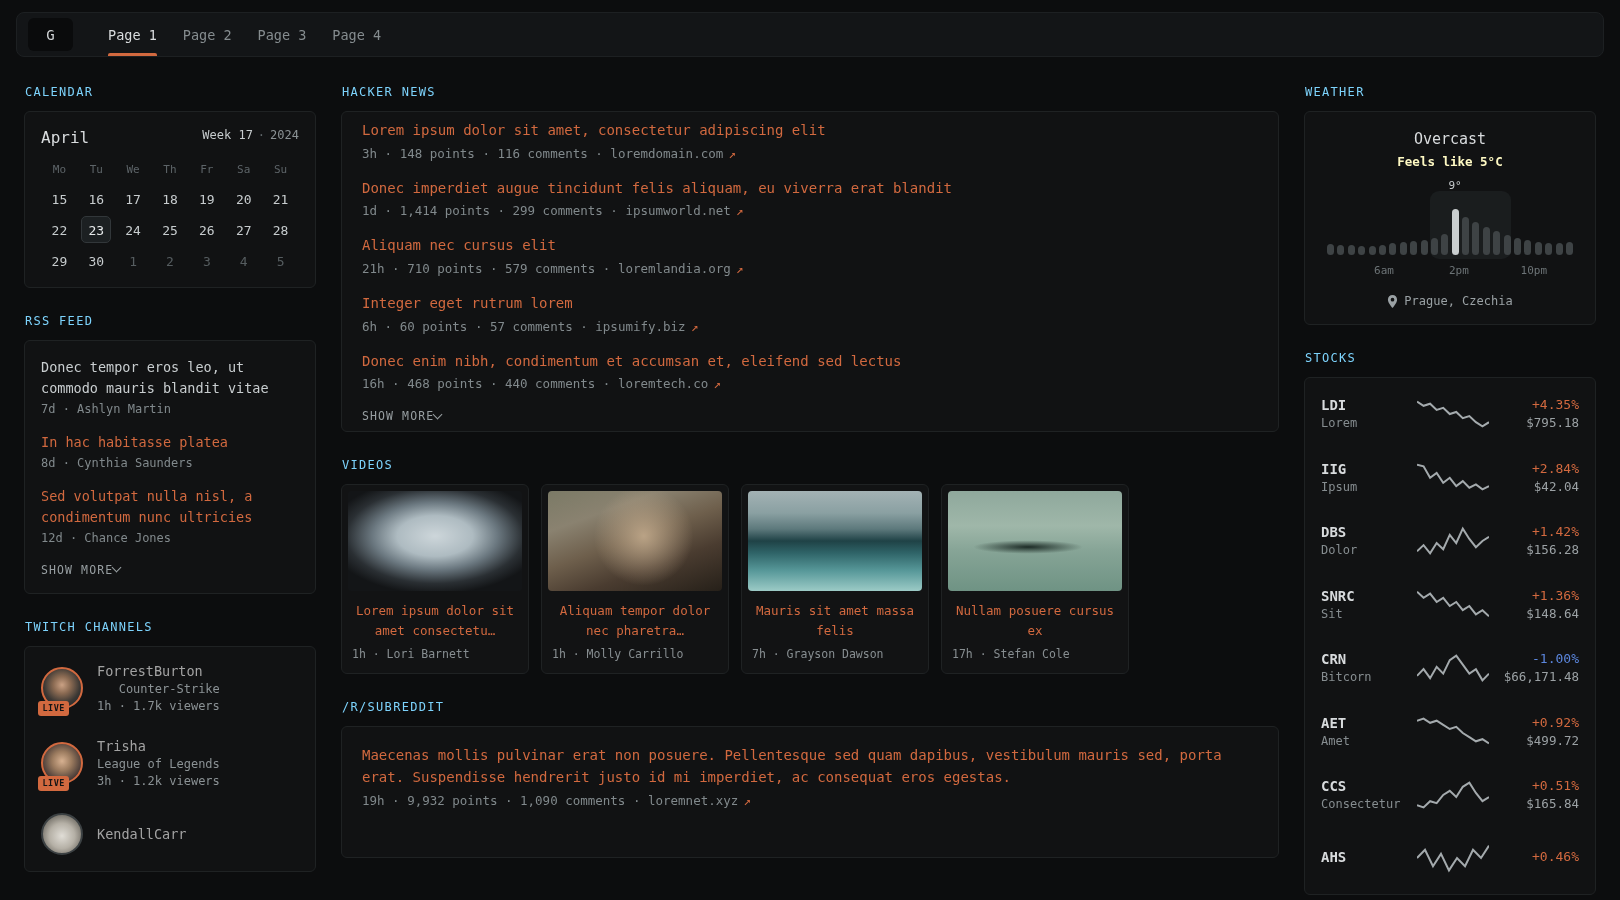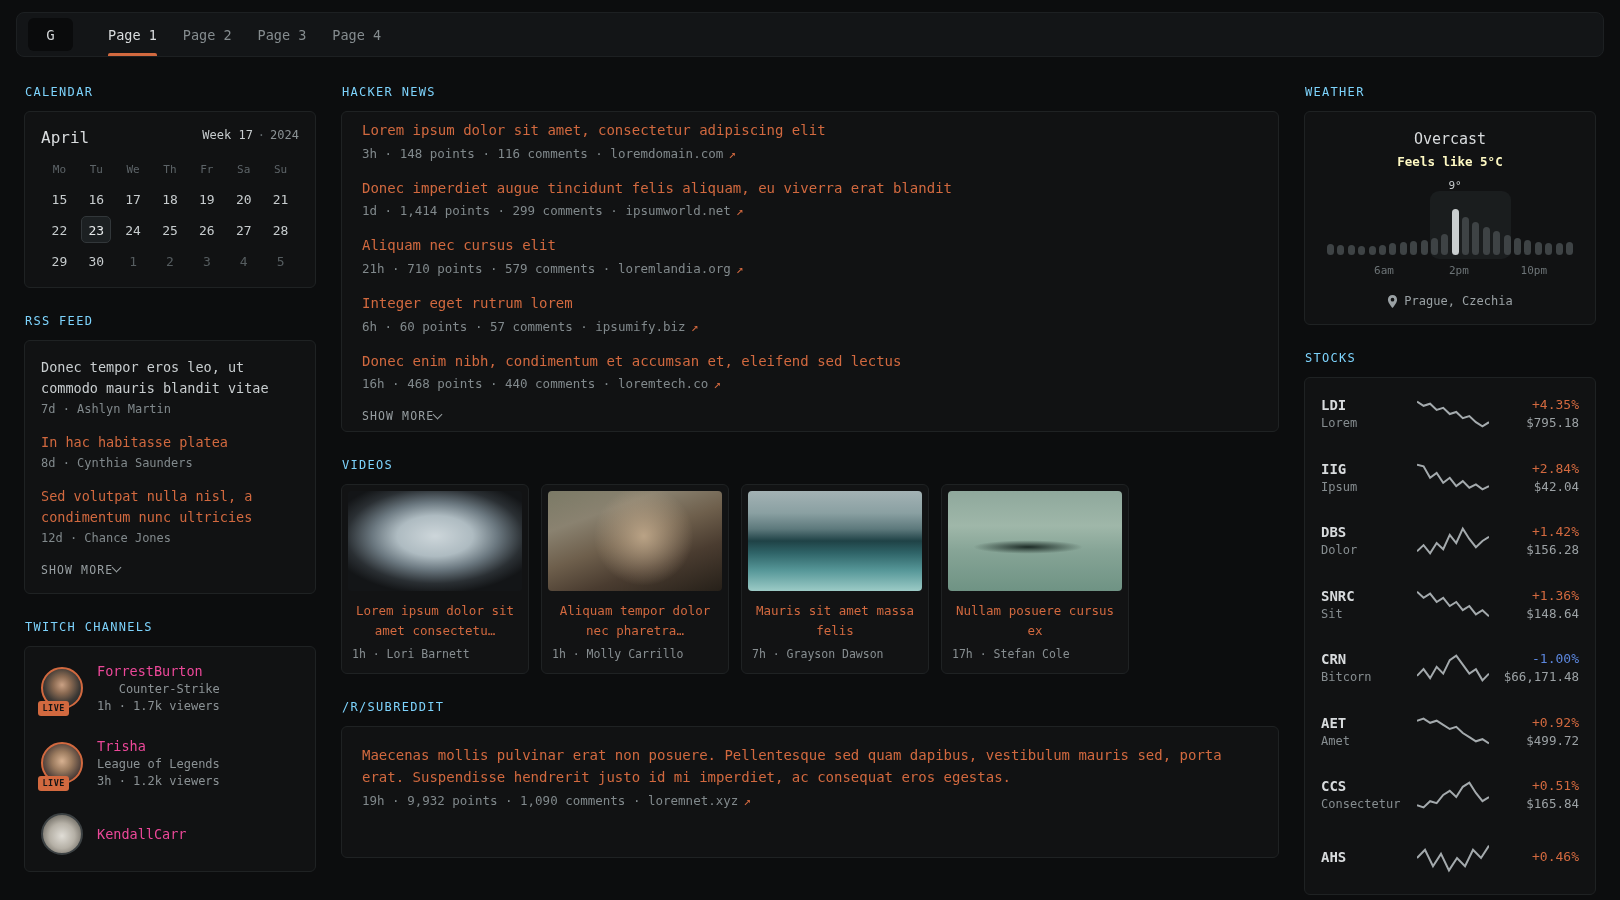--- a/index.html
+++ b/index.html
@@ -86,21 +86,21 @@
   .avatar.offline { border-color: #3c4143; }
   .avatar.a1 { background: radial-gradient(circle at 50% 42%, #caa184 0%, #8a6a52 30%, #3a3734 62%, #1c1e20 100%); }
   .avatar.a2 { background: radial-gradient(circle at 50% 45%, #d7b191 0%, #9a7a5e 35%, #4a3c38 70%, #26282a 100%); }
   .avatar.a3 { background: radial-gradient(circle at 50% 55%, #e0ddd6 0%, #b5b0a6 45%, #6e6a62 80%, #3b3b39 100%); }
   .live-badge {
     position: absolute; bottom: -7px; left: -3px;
     background: var(--accent, #d2693f); color: #131415;
     font-size: 8.5px; font-weight: bold; letter-spacing: .5px;
     padding: 2.5px 4.5px; border-radius: 3px;
   }
-  .channel-name { font-size: 13.5px; color: #ec4899; }
+  .channel-name { font-size: 13.5px; color: #a3a3a3; }
   .channel-game, .channel-meta { font-size: 12px; color: #8b9295; margin-top: 3px; text-align: right; }
 
   
   .hn-card { padding: 8px 20px; }
   .hn-item + .hn-item { margin-top: 17px; }
   .hn-title { font-size: 14px; line-height: 1.55; color: var(--accent, #d2693f); }
   .hn-card .item-meta, .reddit-card .item-meta { margin-top: 4px; font-size: 12.5px; }
   .reddit-card { padding: 18px 20px; min-height: 132px; }
 
   

